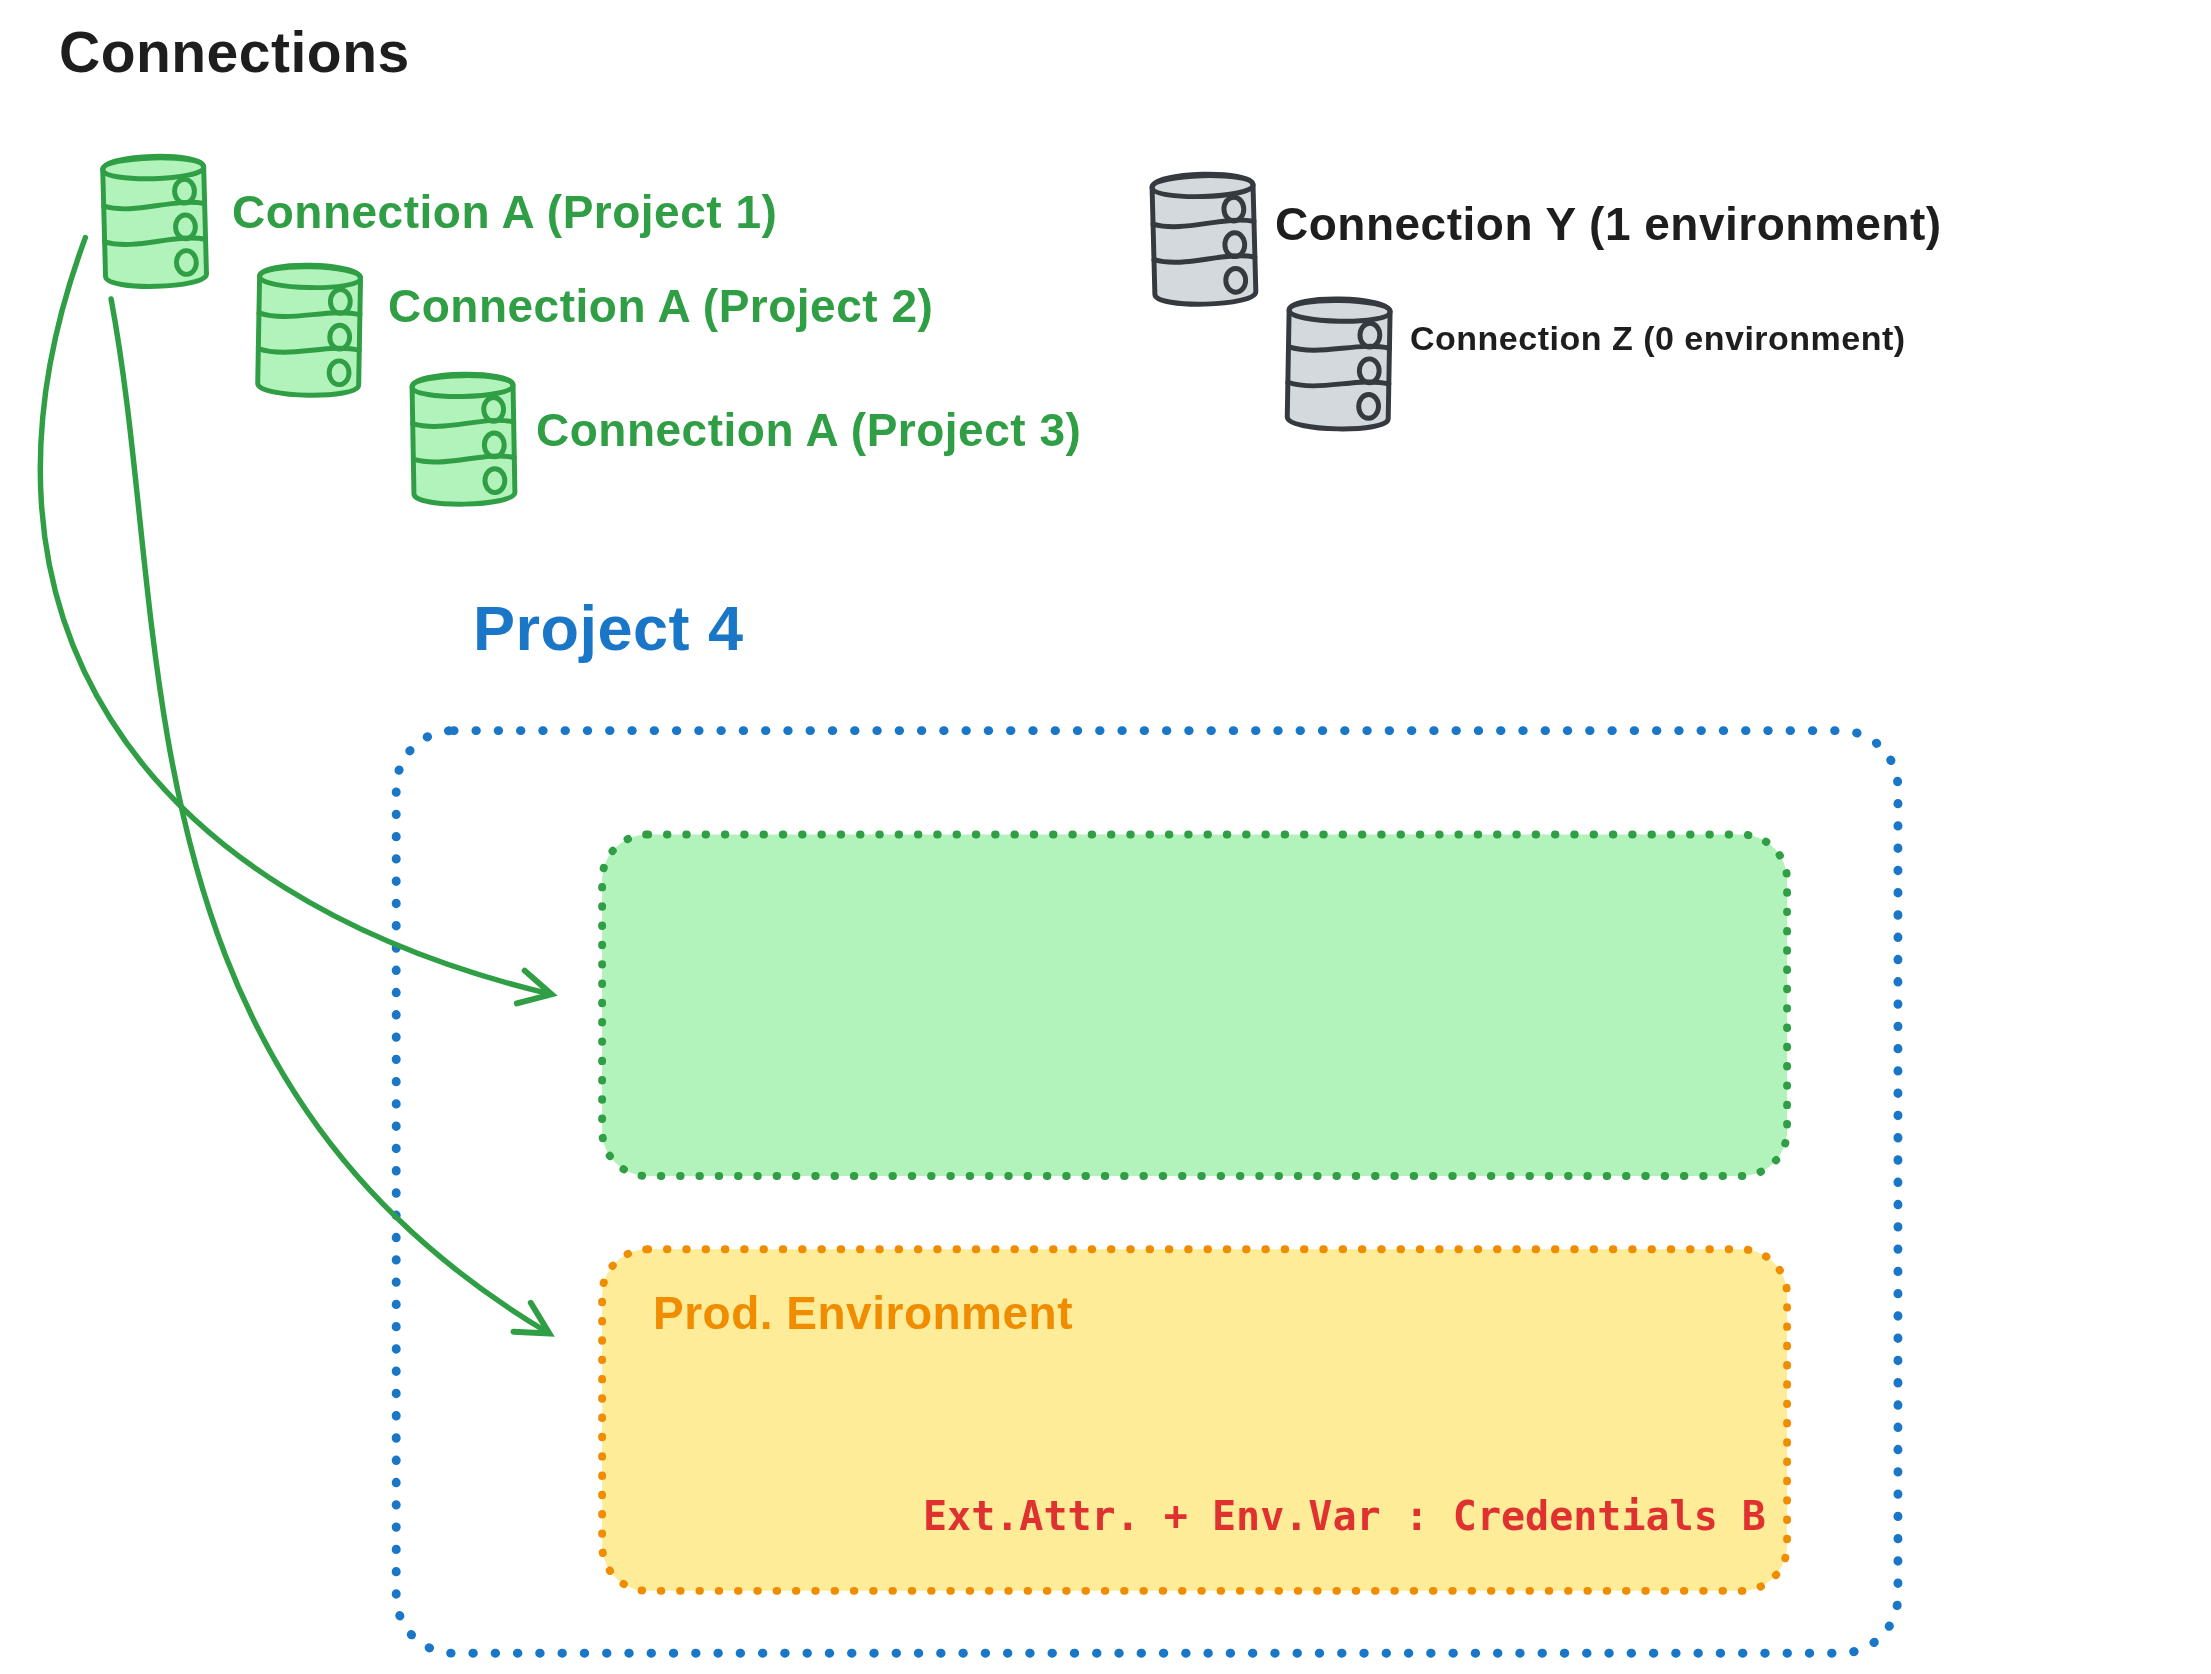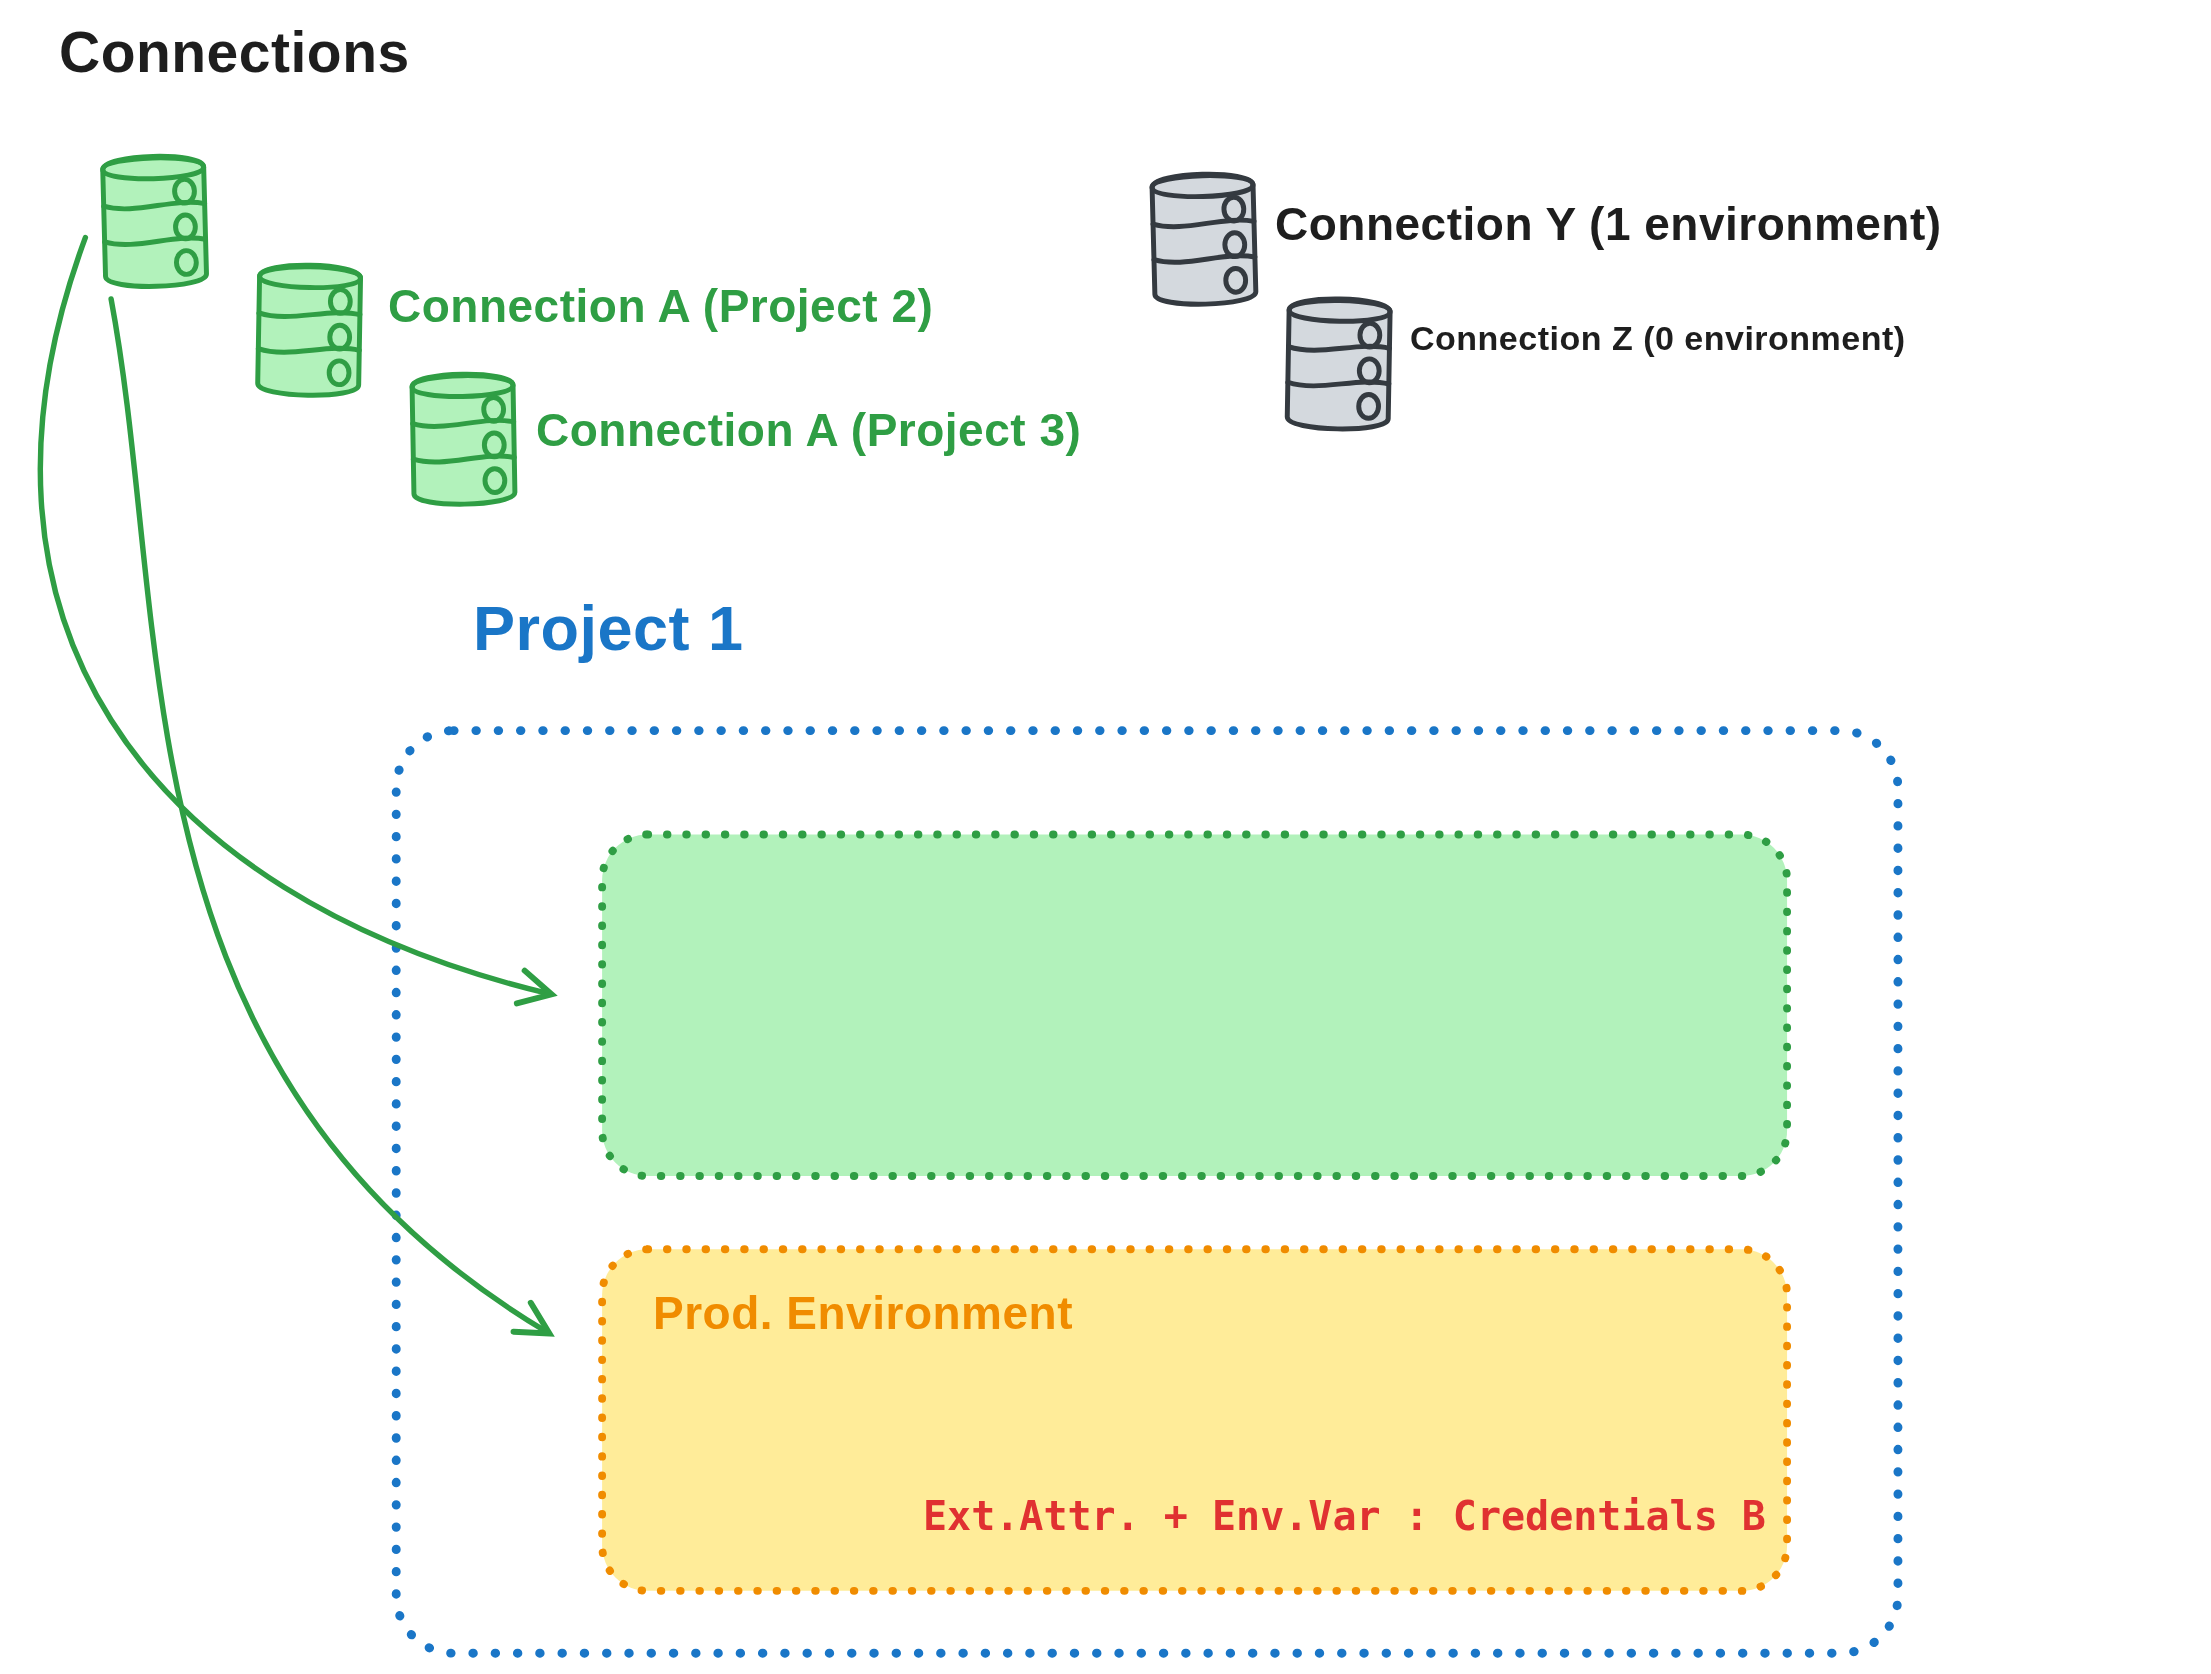--- a/index.html
+++ b/index.html
@@ -64,30 +64,31 @@
     </g>
 
     <g style="color: rgb(52, 58, 64); --fill: #d4d9de;">
       <use href="#db-icon" transform="translate(1156,168) rotate(-1.5,60,76)"></use>
       <use href="#db-icon" transform="translate(1292,294) rotate(1,60,76)"></use>
     </g>
   </svg>
 
   <div class="txt hand" style="left: 59px; top: 20px; font-size: 57px; color: rgb(30, 30, 30);">Connections</div>
 
+  <div class="txt hand" style="left: 232px; top: 186px; font-size: 46px; color: rgb(47, 158, 68);">Connection A (Project 1)</div>
 
   <div class="txt hand" style="left: 388px; top: 280px; font-size: 46px; color: rgb(47, 158, 68);">Connection A (Project 2)</div>
 
   <div class="txt hand" style="left: 536px; top: 404px; font-size: 46px; color: rgb(47, 158, 68);">Connection A (Project 3)</div>
 
   <div class="txt hand" style="left: 1275px; top: 198px; font-size: 46px; color: rgb(30, 30, 30);">Connection Y (1 environment)</div>
 
   <div class="txt hand" style="left: 1410px; top: 319px; font-size: 34px; color: rgb(30, 30, 30);">Connection Z (0 environment)</div>
 
-  <div class="txt hand" style="left: 473px; top: 592px; font-size: 63px; color: rgb(26, 118, 199);">Project 1</div>
+  <div class="txt hand" style="left: 473px; top: 592px; font-size: 63px; color: rgb(26, 118, 199);">Project 4</div>
 
 
 
   <div class="txt hand" style="left: 653px; top: 1287px; font-size: 46px; color: rgb(240, 140, 0);">Prod. Environment</div>
 
 
   <div class="txt mono" style="left: 923px; top: 1491px; font-size: 40px; line-height: 50px; color: rgb(224, 49, 49);">Ext.Attr. + Env.Var : Credentials B</div>
 
 </div>
 

